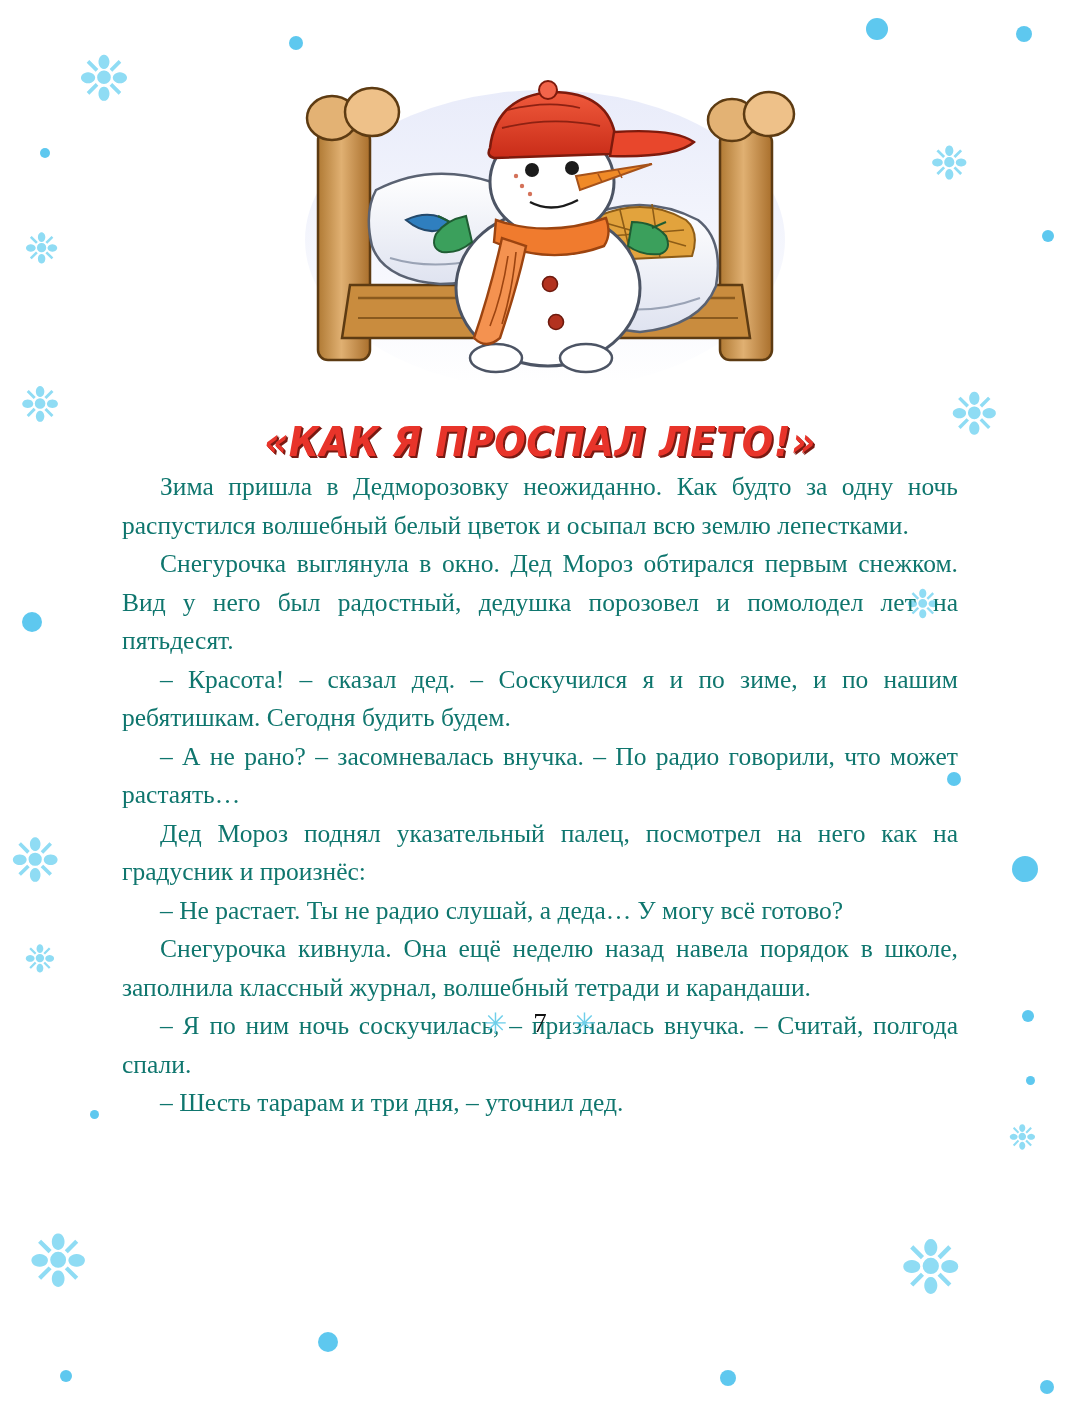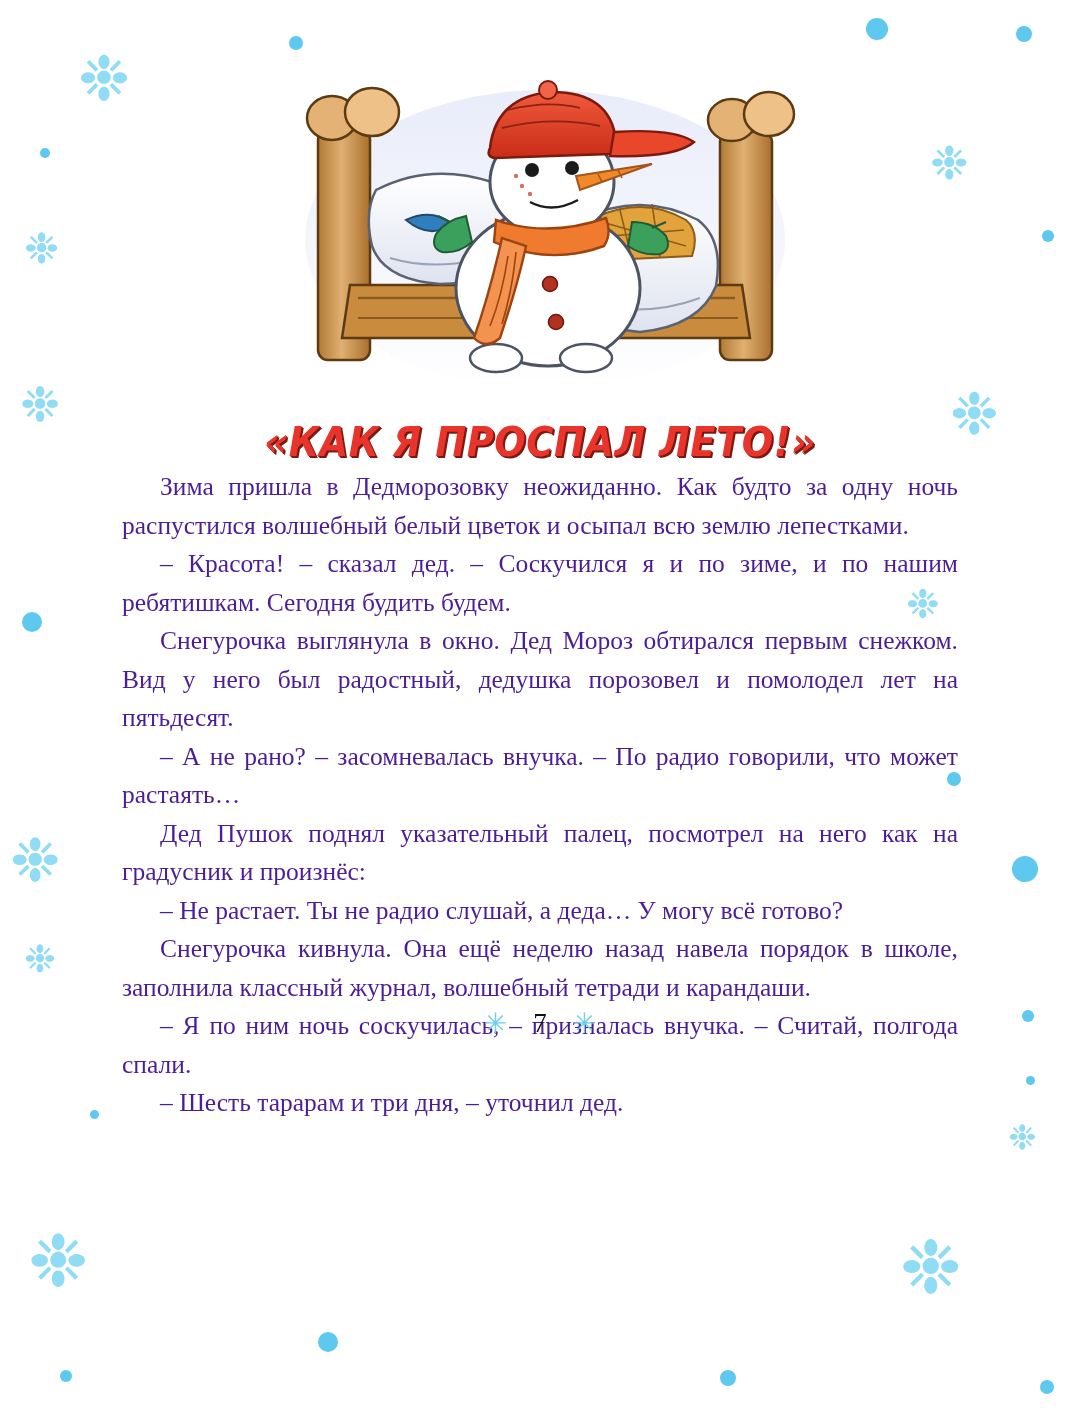--- a/index.html
+++ b/index.html
@@ -74,21 +74,21 @@
   }
 
   
   #body-text {
     position: absolute;
     top: 468px;
     left: 122px;
     width: 836px;
     font-size: 25.5px;
     line-height: 38.5px;
-    color: #4c1d95;
+    color: #0f766e;
     text-align: justify;
     font-family: "Liberation Serif", serif;
   }
   #body-text p {
     margin: 0;
     text-indent: 38px;
   }
 
   
   #page-footer {
@@ -251,24 +251,24 @@
           <path d="M228 186 Q222 226 210 256 M236 182 Q232 222 222 254" stroke="#9c4410" stroke-width="1.6" fill="none"></path>
         </g>
       </g>
     </svg>
   </div>
 
   <h1 id="chapter-title">«КАК Я ПРОСПАЛ ЛЕТО!»</h1>
 
   <div id="body-text">
     <p>Зима пришла в Дедморозовку неожиданно. Как будто за одну ночь распустился волшебный белый цветок и осыпал всю землю лепестками.</p>
+    <p>Снегурочка выглянула в окно. Дед Мороз обтирался первым снежком. Вид у него был радостный, дедушка порозовел и помолодел лет на пятьдесят.</p>
     <p>– Красота! – сказал дед. – Соскучился я и по зиме, и по нашим ребятишкам. Сегодня будить будем.</p>
-    <p>Снегурочка выглянула в окно. Дед Мороз обтирался первым снежком. Вид у него был радостный, дедушка порозовел и помолодел лет на пятьдесят.</p>
     <p>– А не рано? – засомневалась внучка. – По радио говорили, что может растаять…</p>
-    <p>Дед Пушок поднял указательный палец, посмотрел на него как на градусник и произнёс:</p>
+    <p>Дед Мороз поднял указательный палец, посмотрел на него как на градусник и произнёс:</p>
     <p>– Не растает. Ты не радио слушай, а деда… У могу всё готово?</p>
     <p>Снегурочка кивнула. Она ещё неделю назад навела порядок в школе, заполнила классный журнал, волшебный тетради и карандаши.</p>
     <p>– Я по ним ночь соскучилась, – призналась внучка. – Считай, полгода спали.</p>
     <p>– Шесть тарарам и три дня, – уточнил дед.</p>
   </div>
 
   <div id="page-footer">
     <span class="foot-star">✳</span>
     <span id="page-number">7</span>
     <span class="foot-star">✳</span>

